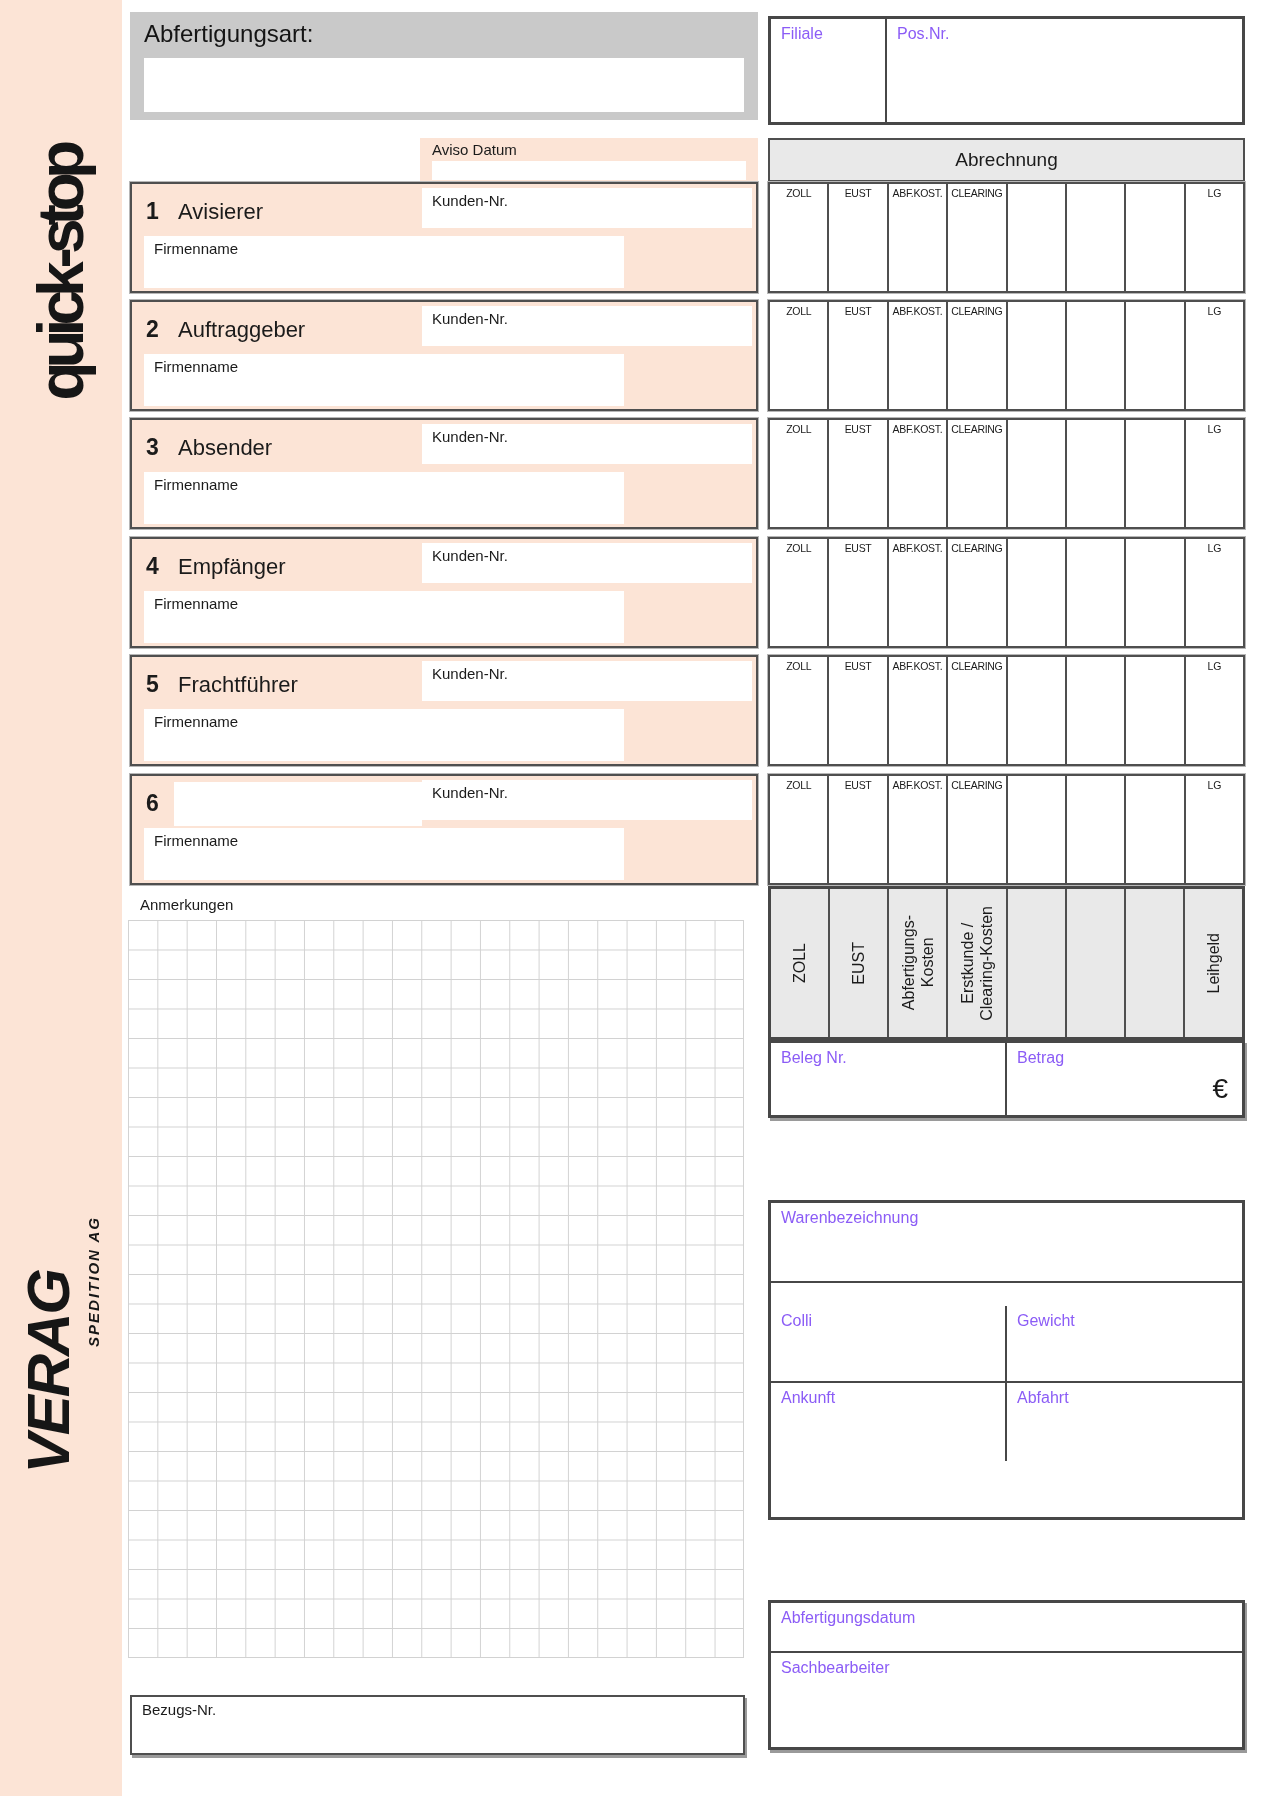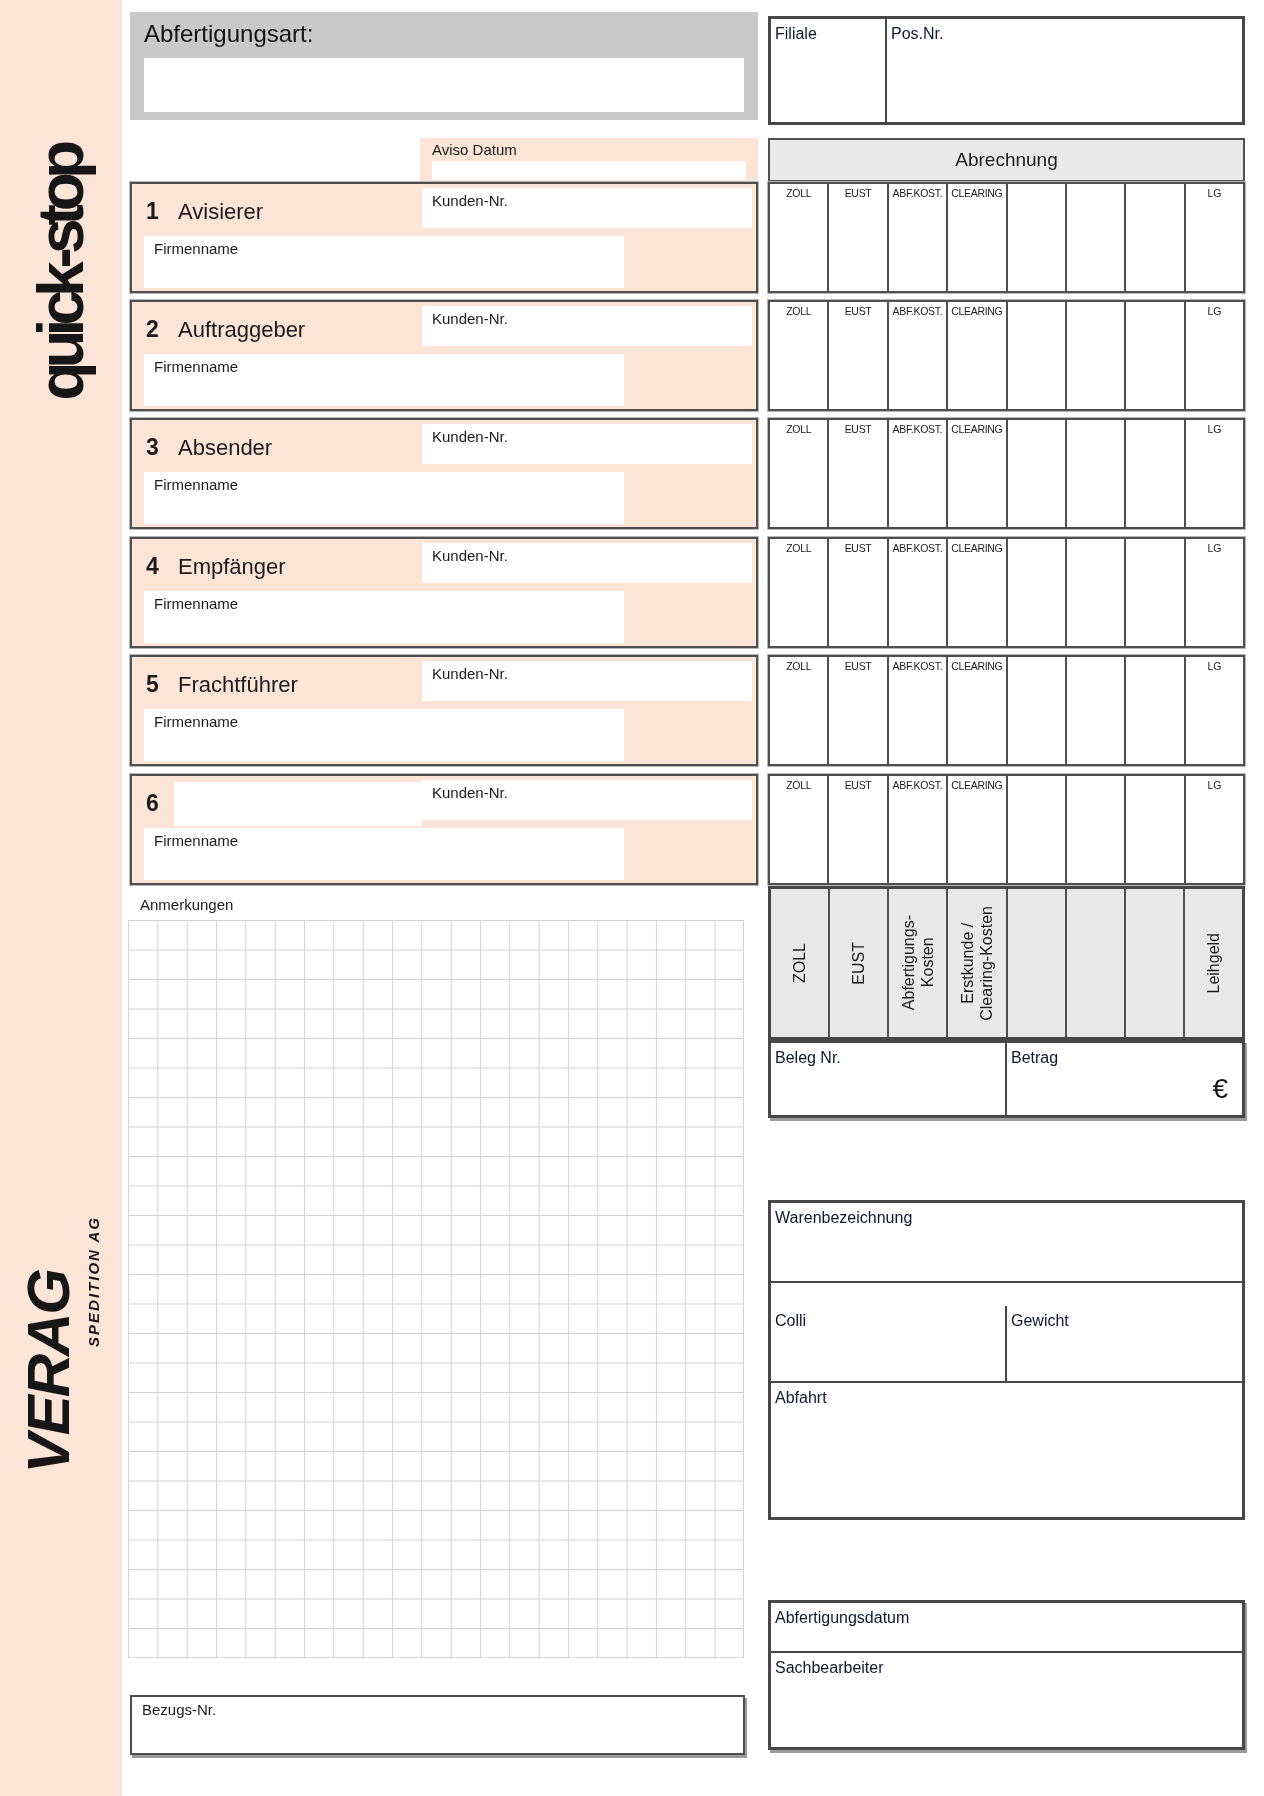--- a/index.html
+++ b/index.html
@@ -21,21 +21,21 @@
   
   .grayhead { left:130px; top:12px; width:628px; height:108px; background:#c9c9c9;text-align:right; }
   .grayhead .title { position:absolute; left:14px; top:8px; font-size:24px; color:#141414; }
   .grayhead .input { position:absolute; left:14px; top:46px; width:600px; height:54px; background:#ffffff; }
 
   
   .filiale { left:768px; top:16px; width:477px; height:109px; border:3px solid #474747; display:flex; background:#fff; }
   .filiale .cell { position:relative; height:100%; }
   .filiale .c1 { width:116px; border-right:2px solid #474747; }
   .filiale .c2 { flex:1; }
-  .small-label { position:absolute; left:4px; top:6px; font-size:16px; color:#0f172a; }
+  .small-label { position:absolute; left:10px; top:6px; font-size:16px; color:#8b5cf6; }
 
   
   .aviso { left:420px; top:138px; width:338px; height:44px; background:#fce4d6; }
   .aviso .lbl { position:absolute; left:12px; top:3px; font-size:15px; }
   .aviso .input { position:absolute; left:12px; top:23px; width:314px; height:19px; background:#ffffff; }
 
   
   .section { left:130px; width:628px; height:111px; background:#fce4d6; border:2px solid #4f4f4f; box-shadow:0 0 0 1px #b7b7b7; }
   .section .num { position:absolute; left:14px; top:14px; font-size:23px; font-weight:bold; }
   .section .name { position:absolute; left:46px; top:15px; font-size:22px; }
@@ -344,20 +344,23 @@
     </div>
     <div class="row r3">
       <div class="half1">
         <span class="small-label">Colli</span>
       </div>
       <div class="half2">
         <span class="small-label">Gewicht</span>
       </div>
     </div>
     <div class="row r4">
+      <div class="half1">
+        <span class="small-label">Ankunft</span>
+      </div>
       <div class="half2">
         <span class="small-label">Abfahrt</span>
       </div>
     </div>
   </div>
 
   <div class="abs proc">
     <div class="r1">
       <span class="small-label">Abfertigungsdatum</span>
     </div>

